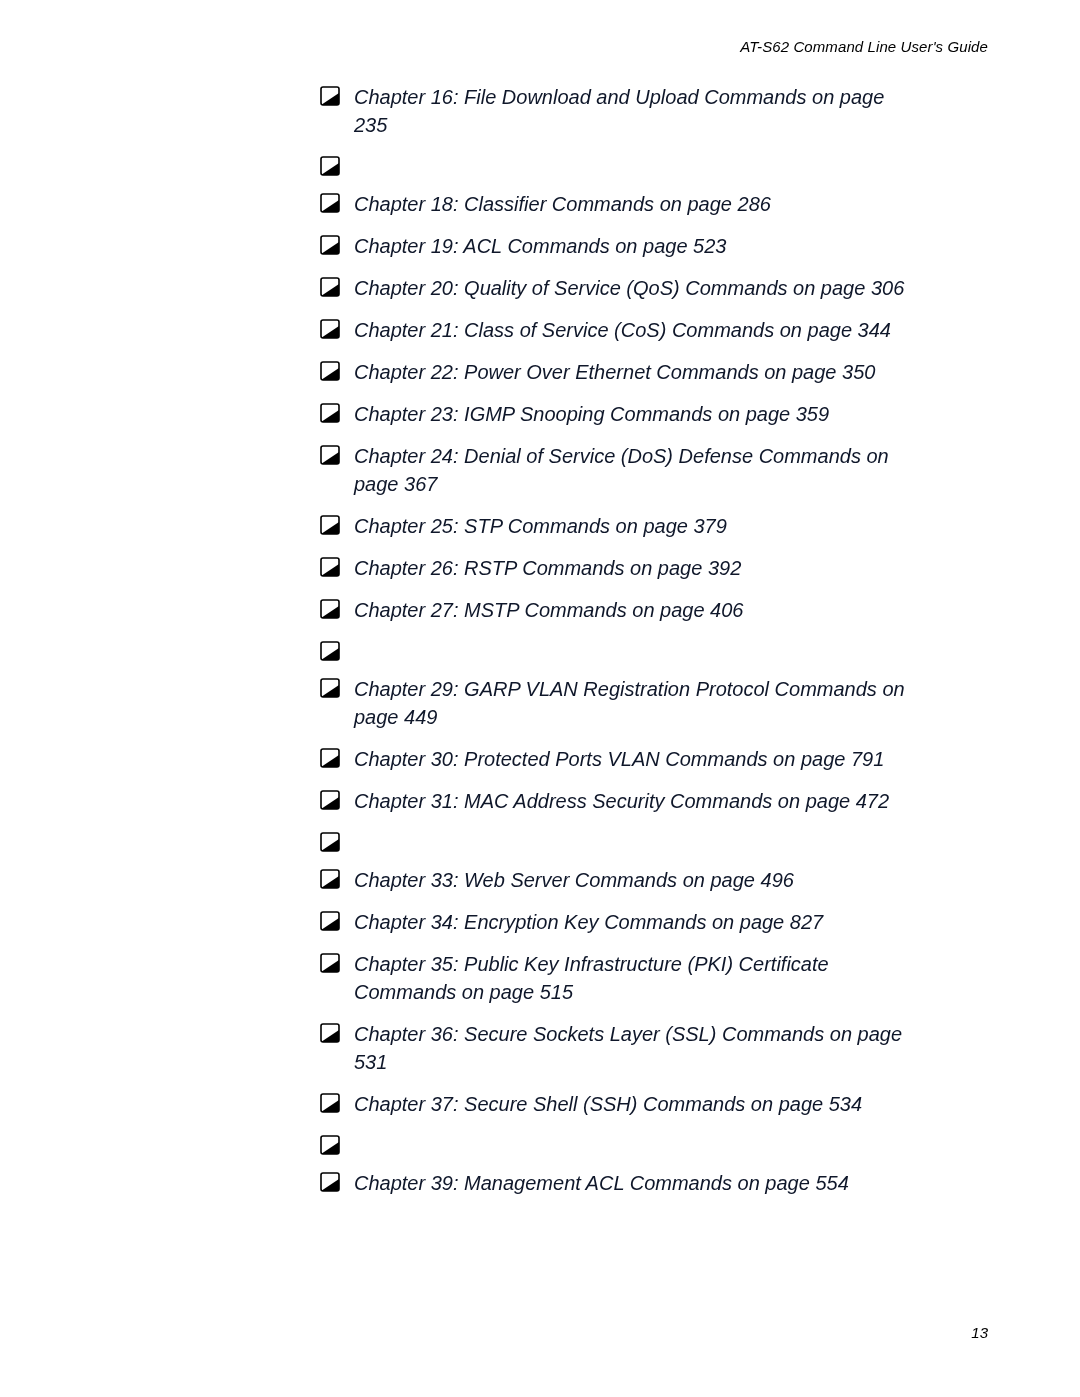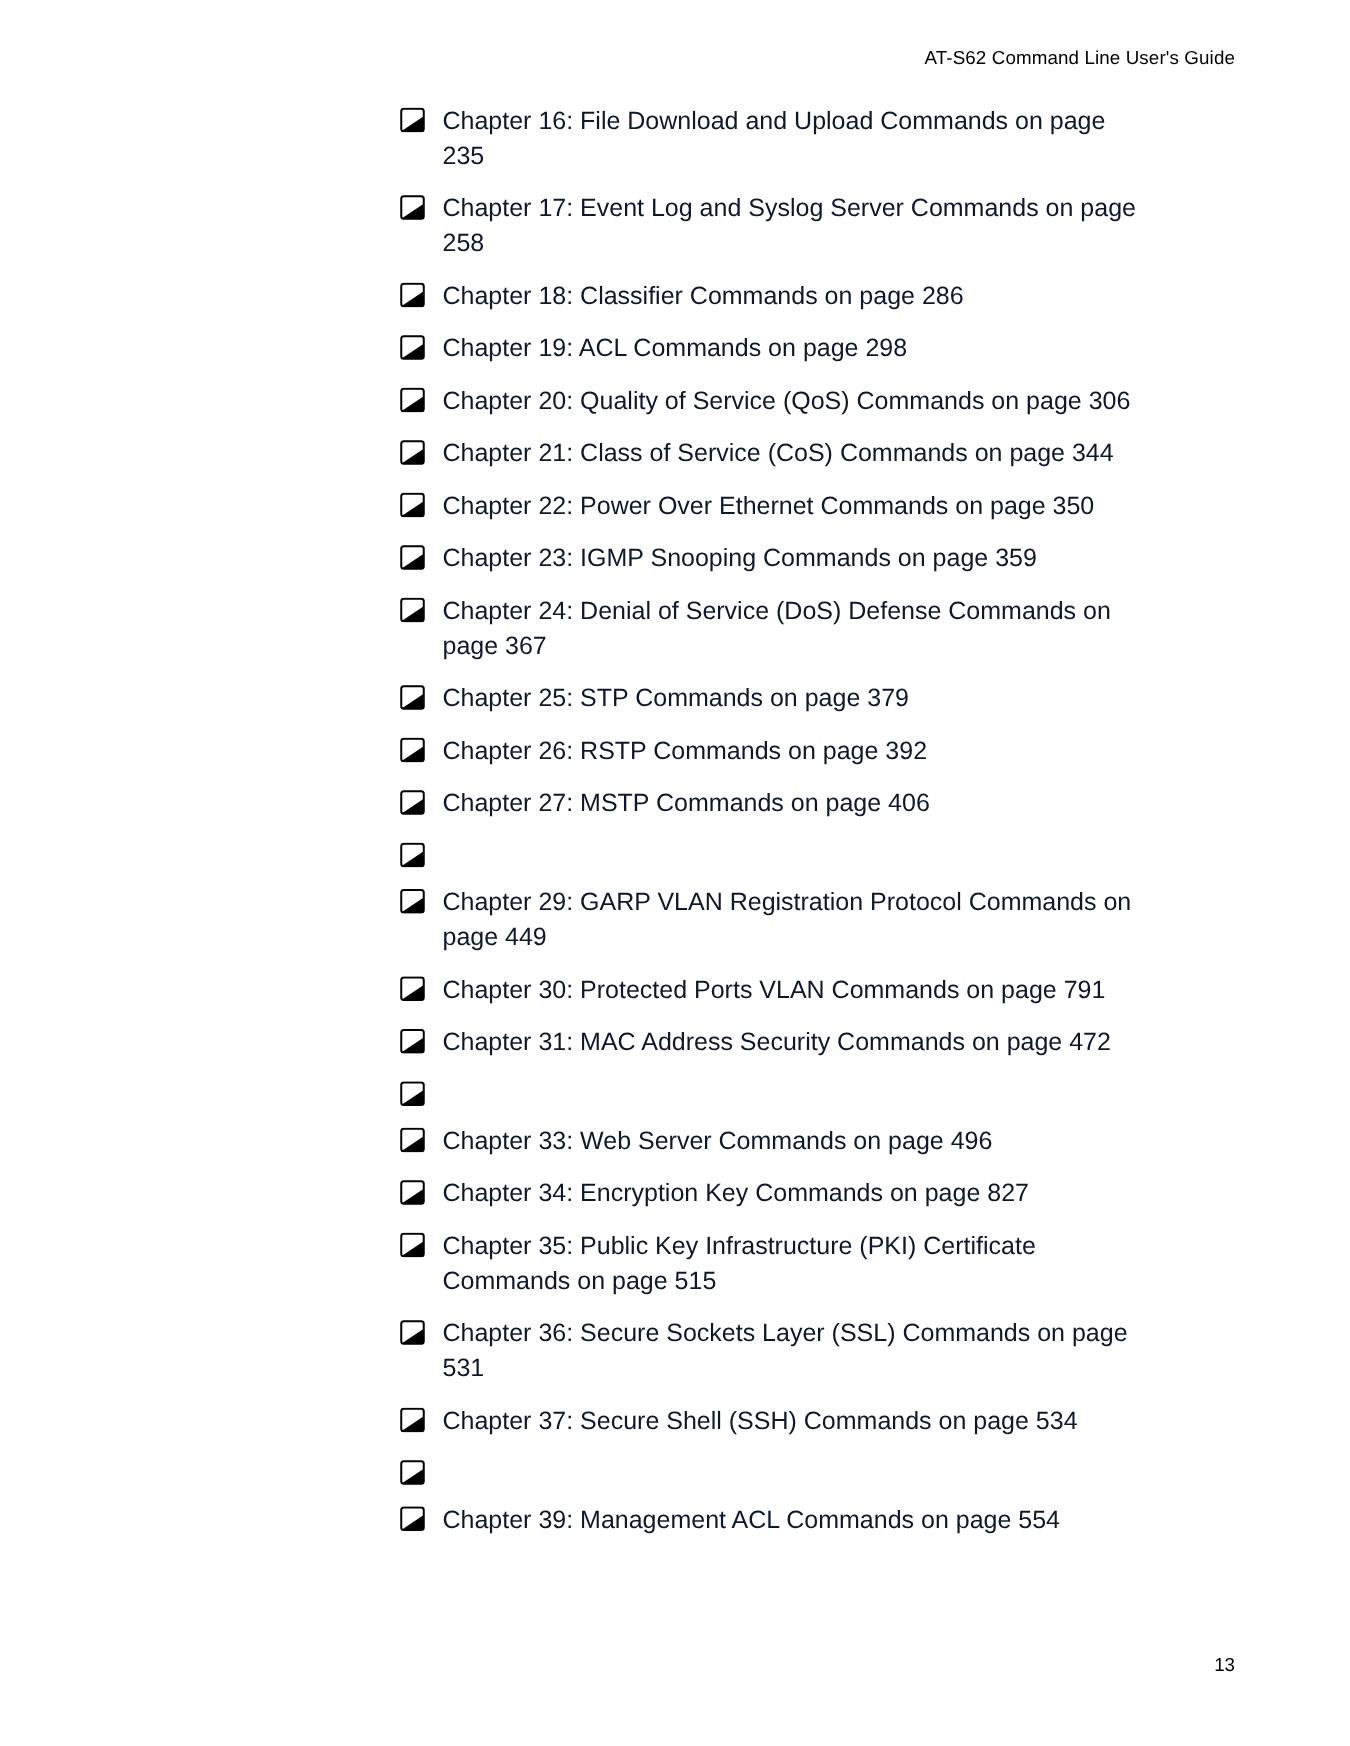--- a/index.html
+++ b/index.html
@@ -10,20 +10,21 @@
     height: 1397px;
     font-family: "Segoe UI", "Helvetica Neue", Arial, sans-serif;
     color: #000000;
   }
   .page {
     box-sizing: border-box;
     width: 1080px;
     height: 1397px;
     padding: 38px 90px 0 0;
     position: relative;
+    font-style: italic;
   }
   .running-header {
     text-align: right;
     font-size: 15px;
     color: #000;
     letter-spacing: 0.1px;
     margin-bottom: 28px;
     padding-right: 2px;
   }
   ul.toc {
@@ -79,41 +80,40 @@
         <span class="item-text">Chapter 16: File Download and Upload Commands on page 235</span>
       </li>
       <li>
         <span class="bullet">
 <svg viewBox="0 0 20 20" width="20" height="20" xmlns="http://www.w3.org/2000/svg">
   <rect x="1" y="1" width="18" height="18" rx="2" ry="2" fill="none" stroke="#000" stroke-width="1.6"></rect>
   <rect x="1" y="1" width="18" height="18" rx="2" ry="2" fill="none"></rect>
   <path d="M1 19 L19 19 L19 7 Z" fill="#000" opacity="1"></path>
 </svg>
         </span>
-        <span class="item-text">Chapter 17: Event Log and Syslog Server Commands on page 258</span>
       </li>
       <li>
         <span class="bullet">
 <svg viewBox="0 0 20 20" width="20" height="20" xmlns="http://www.w3.org/2000/svg">
   <rect x="1" y="1" width="18" height="18" rx="2" ry="2" fill="none" stroke="#000" stroke-width="1.6"></rect>
   <rect x="1" y="1" width="18" height="18" rx="2" ry="2" fill="none"></rect>
   <path d="M1 19 L19 19 L19 7 Z" fill="#000" opacity="1"></path>
 </svg>
         </span>
         <span class="item-text">Chapter 18: Classifier Commands on page 286</span>
       </li>
       <li>
         <span class="bullet">
 <svg viewBox="0 0 20 20" width="20" height="20" xmlns="http://www.w3.org/2000/svg">
   <rect x="1" y="1" width="18" height="18" rx="2" ry="2" fill="none" stroke="#000" stroke-width="1.6"></rect>
   <rect x="1" y="1" width="18" height="18" rx="2" ry="2" fill="none"></rect>
   <path d="M1 19 L19 19 L19 7 Z" fill="#000" opacity="1"></path>
 </svg>
         </span>
-        <span class="item-text">Chapter 19: ACL Commands on page 298</span>
+        <span class="item-text">Chapter 19: ACL Commands on page 523</span>
       </li>
       <li>
         <span class="bullet">
 <svg viewBox="0 0 20 20" width="20" height="20" xmlns="http://www.w3.org/2000/svg">
   <rect x="1" y="1" width="18" height="18" rx="2" ry="2" fill="none" stroke="#000" stroke-width="1.6"></rect>
   <rect x="1" y="1" width="18" height="18" rx="2" ry="2" fill="none"></rect>
   <path d="M1 19 L19 19 L19 7 Z" fill="#000" opacity="1"></path>
 </svg>
         </span>
         <span class="item-text">Chapter 20: Quality of Service (QoS) Commands on page 306</span>

